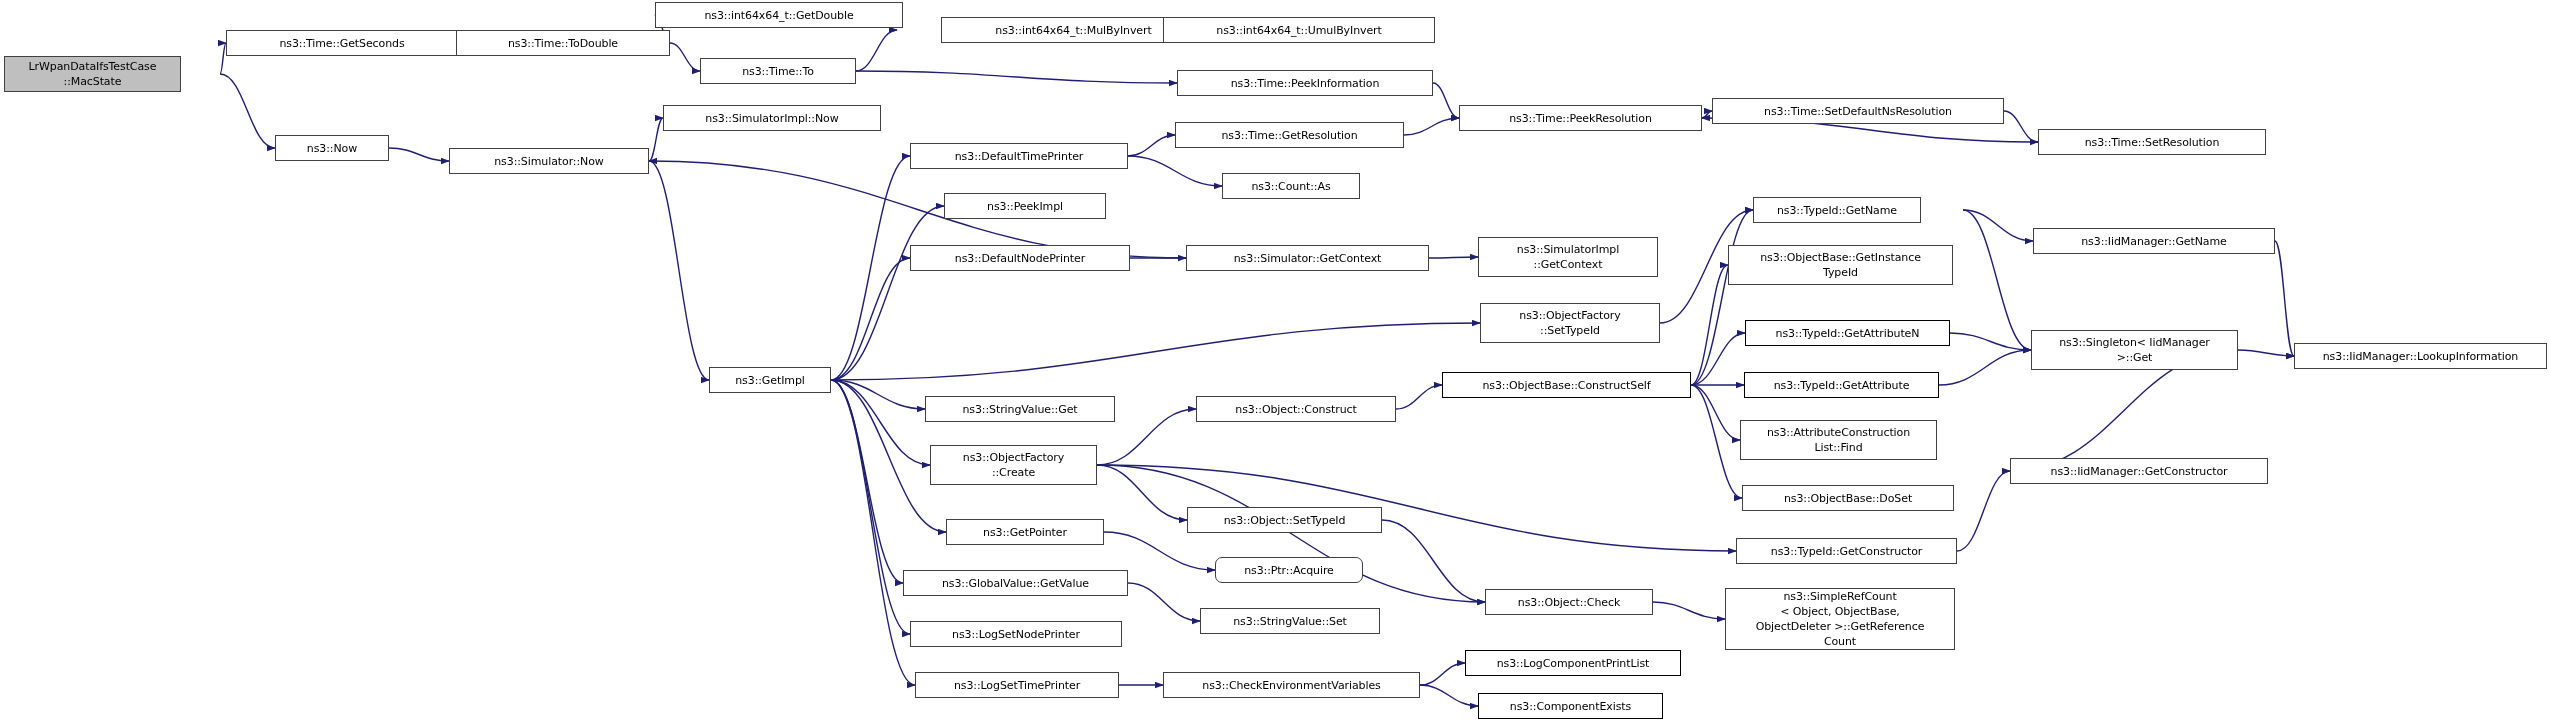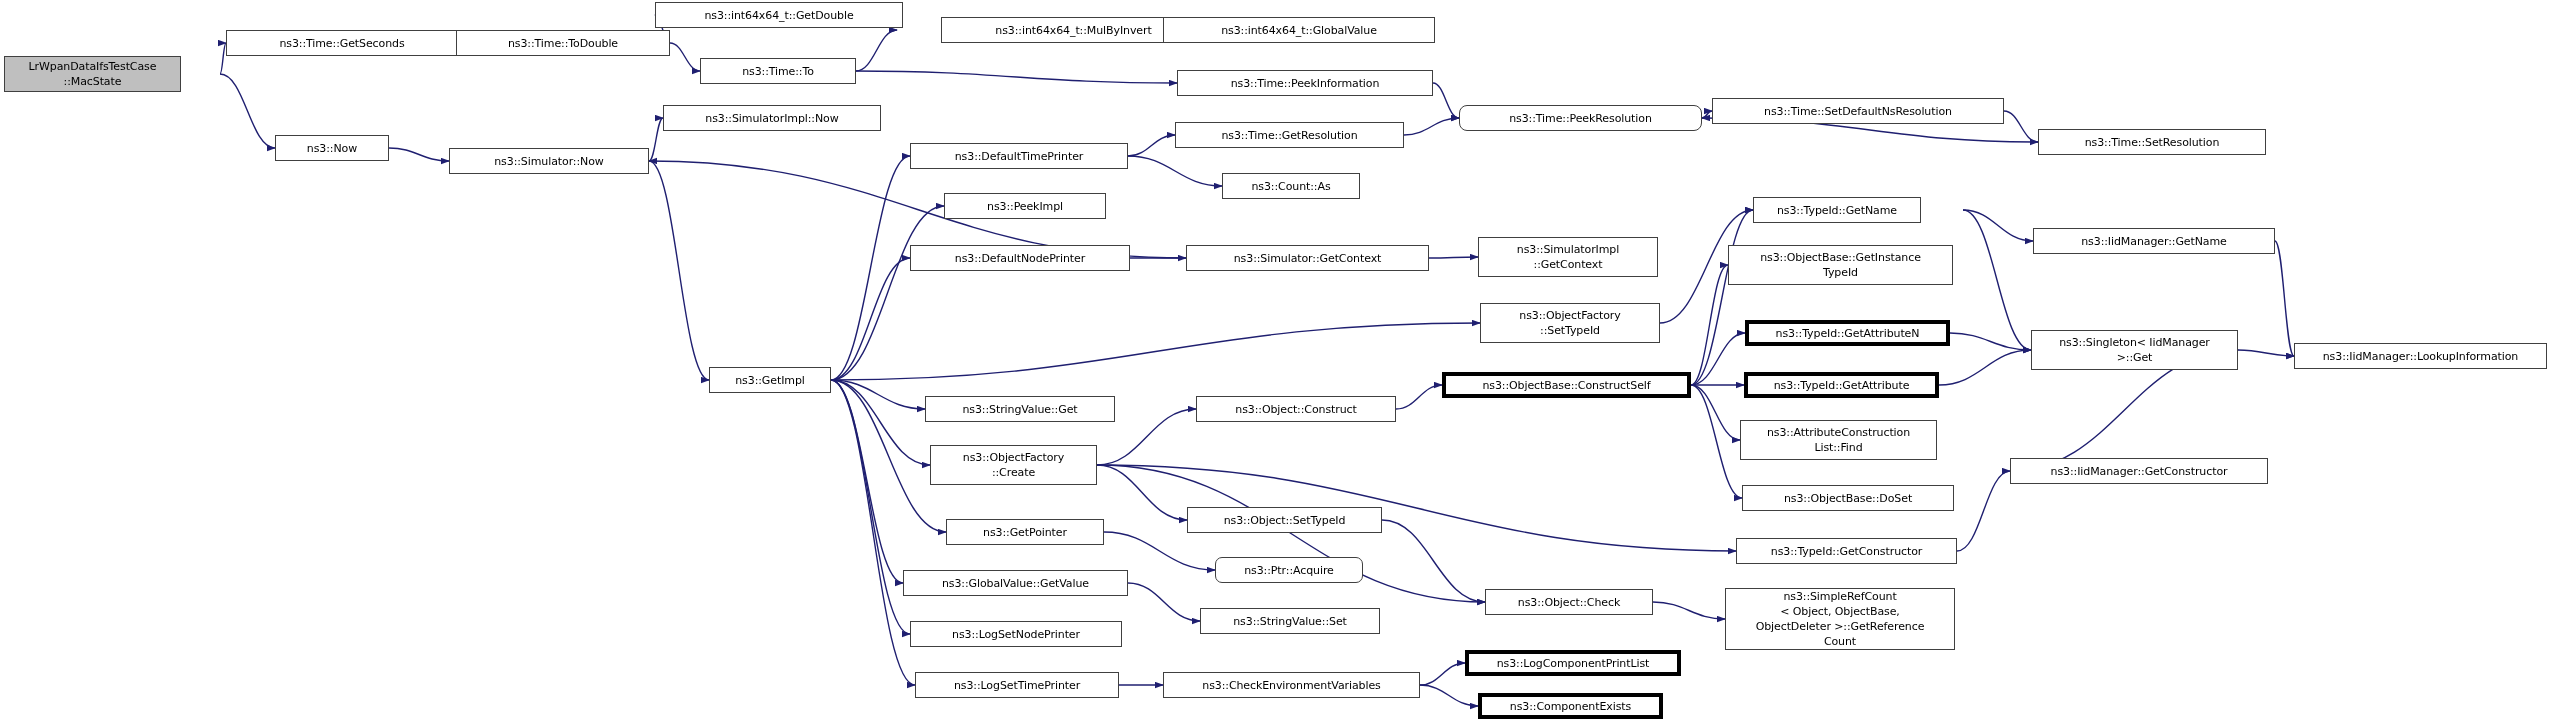--- a/index.html
+++ b/index.html
@@ -34,21 +34,21 @@
     letter-spacing:-0.1px;
     white-space:pre-line;
     padding:0 3px;
     z-index:5;
   }
   .node.root{
     background:#bfbfbf;
     border:1px solid #404040;
   }
   .node.hot{
-    border:4px solid #000000;
+    border:1px solid #000000;
   }
 </style>
 </head>
 <body>
 
 <div id="canvas">
   <svg id="edges" xmlns="http://www.w3.org/2000/svg">
     <defs>
       <marker id="arrow" markerWidth="9" markerHeight="9" refX="8" refY="3.2" orient="auto" markerUnits="userSpaceOnUse">
         <path d="M0,0 L9,3.2 L0,6.4 z" fill="#1f1f70"></path>
@@ -116,28 +116,28 @@
       </g>
   </svg>
   <div id="node-layer">
       <div class="node root" style="left: 4px; top: 56px; width: 177px; height: 36px;">LrWpanDataIfsTestCase
 ::MacState</div>
       <div class="node" style="left: 226px; top: 30px; width: 232px; height: 26px;">ns3::Time::GetSeconds</div>
       <div class="node" style="left: 456px; top: 30px; width: 214px; height: 26px;">ns3::Time::ToDouble</div>
       <div class="node" style="left: 655px; top: 2px; width: 248px; height: 26px;">ns3::int64x64_t::GetDouble</div>
       <div class="node" style="left: 700px; top: 58px; width: 156px; height: 26px;">ns3::Time::To</div>
       <div class="node" style="left: 897px; top: 17px; width: 265px; height: 26px; margin-left: 44px;">ns3::int64x64_t::MulByInvert</div>
-      <div class="node" style="left: 1163px; top: 17px; width: 272px; height: 26px;">ns3::int64x64_t::GlobalValue</div>
+      <div class="node" style="left: 1163px; top: 17px; width: 272px; height: 26px;">ns3::int64x64_t::UmulByInvert</div>
       <div class="node" style="left: 1177px; top: 70px; width: 256px; height: 26px;">ns3::Time::PeekInformation</div>
       <div class="node" style="left: 275px; top: 135px; width: 114px; height: 26px;">ns3::Now</div>
       <div class="node" style="left: 663px; top: 105px; width: 218px; height: 26px;">ns3::SimulatorImpl::Now</div>
       <div class="node" style="left: 449px; top: 148px; width: 200px; height: 26px;">ns3::Simulator::Now</div>
       <div class="node" style="left: 910px; top: 143px; width: 218px; height: 26px;">ns3::DefaultTimePrinter</div>
       <div class="node" style="left: 1175px; top: 122px; width: 229px; height: 26px;">ns3::Time::GetResolution</div>
-      <div class="node" style="left: 1459px; top: 105px; width: 243px; height: 26px; border-radius: 8px;">ns3::Time::PeekResolution</div>
+      <div class="node" style="left: 1459px; top: 105px; width: 243px; height: 26px;">ns3::Time::PeekResolution</div>
       <div class="node" style="left: 1712px; top: 98px; width: 292px; height: 26px;">ns3::Time::SetDefaultNsResolution</div>
       <div class="node" style="left: 2038px; top: 129px; width: 228px; height: 26px;">ns3::Time::SetResolution</div>
       <div class="node" style="left: 1222px; top: 173px; width: 138px; height: 26px;">ns3::Count::As</div>
       <div class="node" style="left: 944px; top: 193px; width: 162px; height: 26px;">ns3::PeekImpl</div>
       <div class="node" style="left: 910px; top: 245px; width: 220px; height: 26px;">ns3::DefaultNodePrinter</div>
       <div class="node" style="left: 1186px; top: 245px; width: 243px; height: 26px;">ns3::Simulator::GetContext</div>
       <div class="node" style="left: 1478px; top: 237px; width: 180px; height: 40px;">ns3::SimulatorImpl
 ::GetContext</div>
       <div class="node" style="left: 1753px; top: 197px; width: 168px; height: 26px;">ns3::TypeId::GetName</div>
       <div class="node" style="left: 2033px; top: 228px; width: 242px; height: 26px;">ns3::IidManager::GetName</div>

